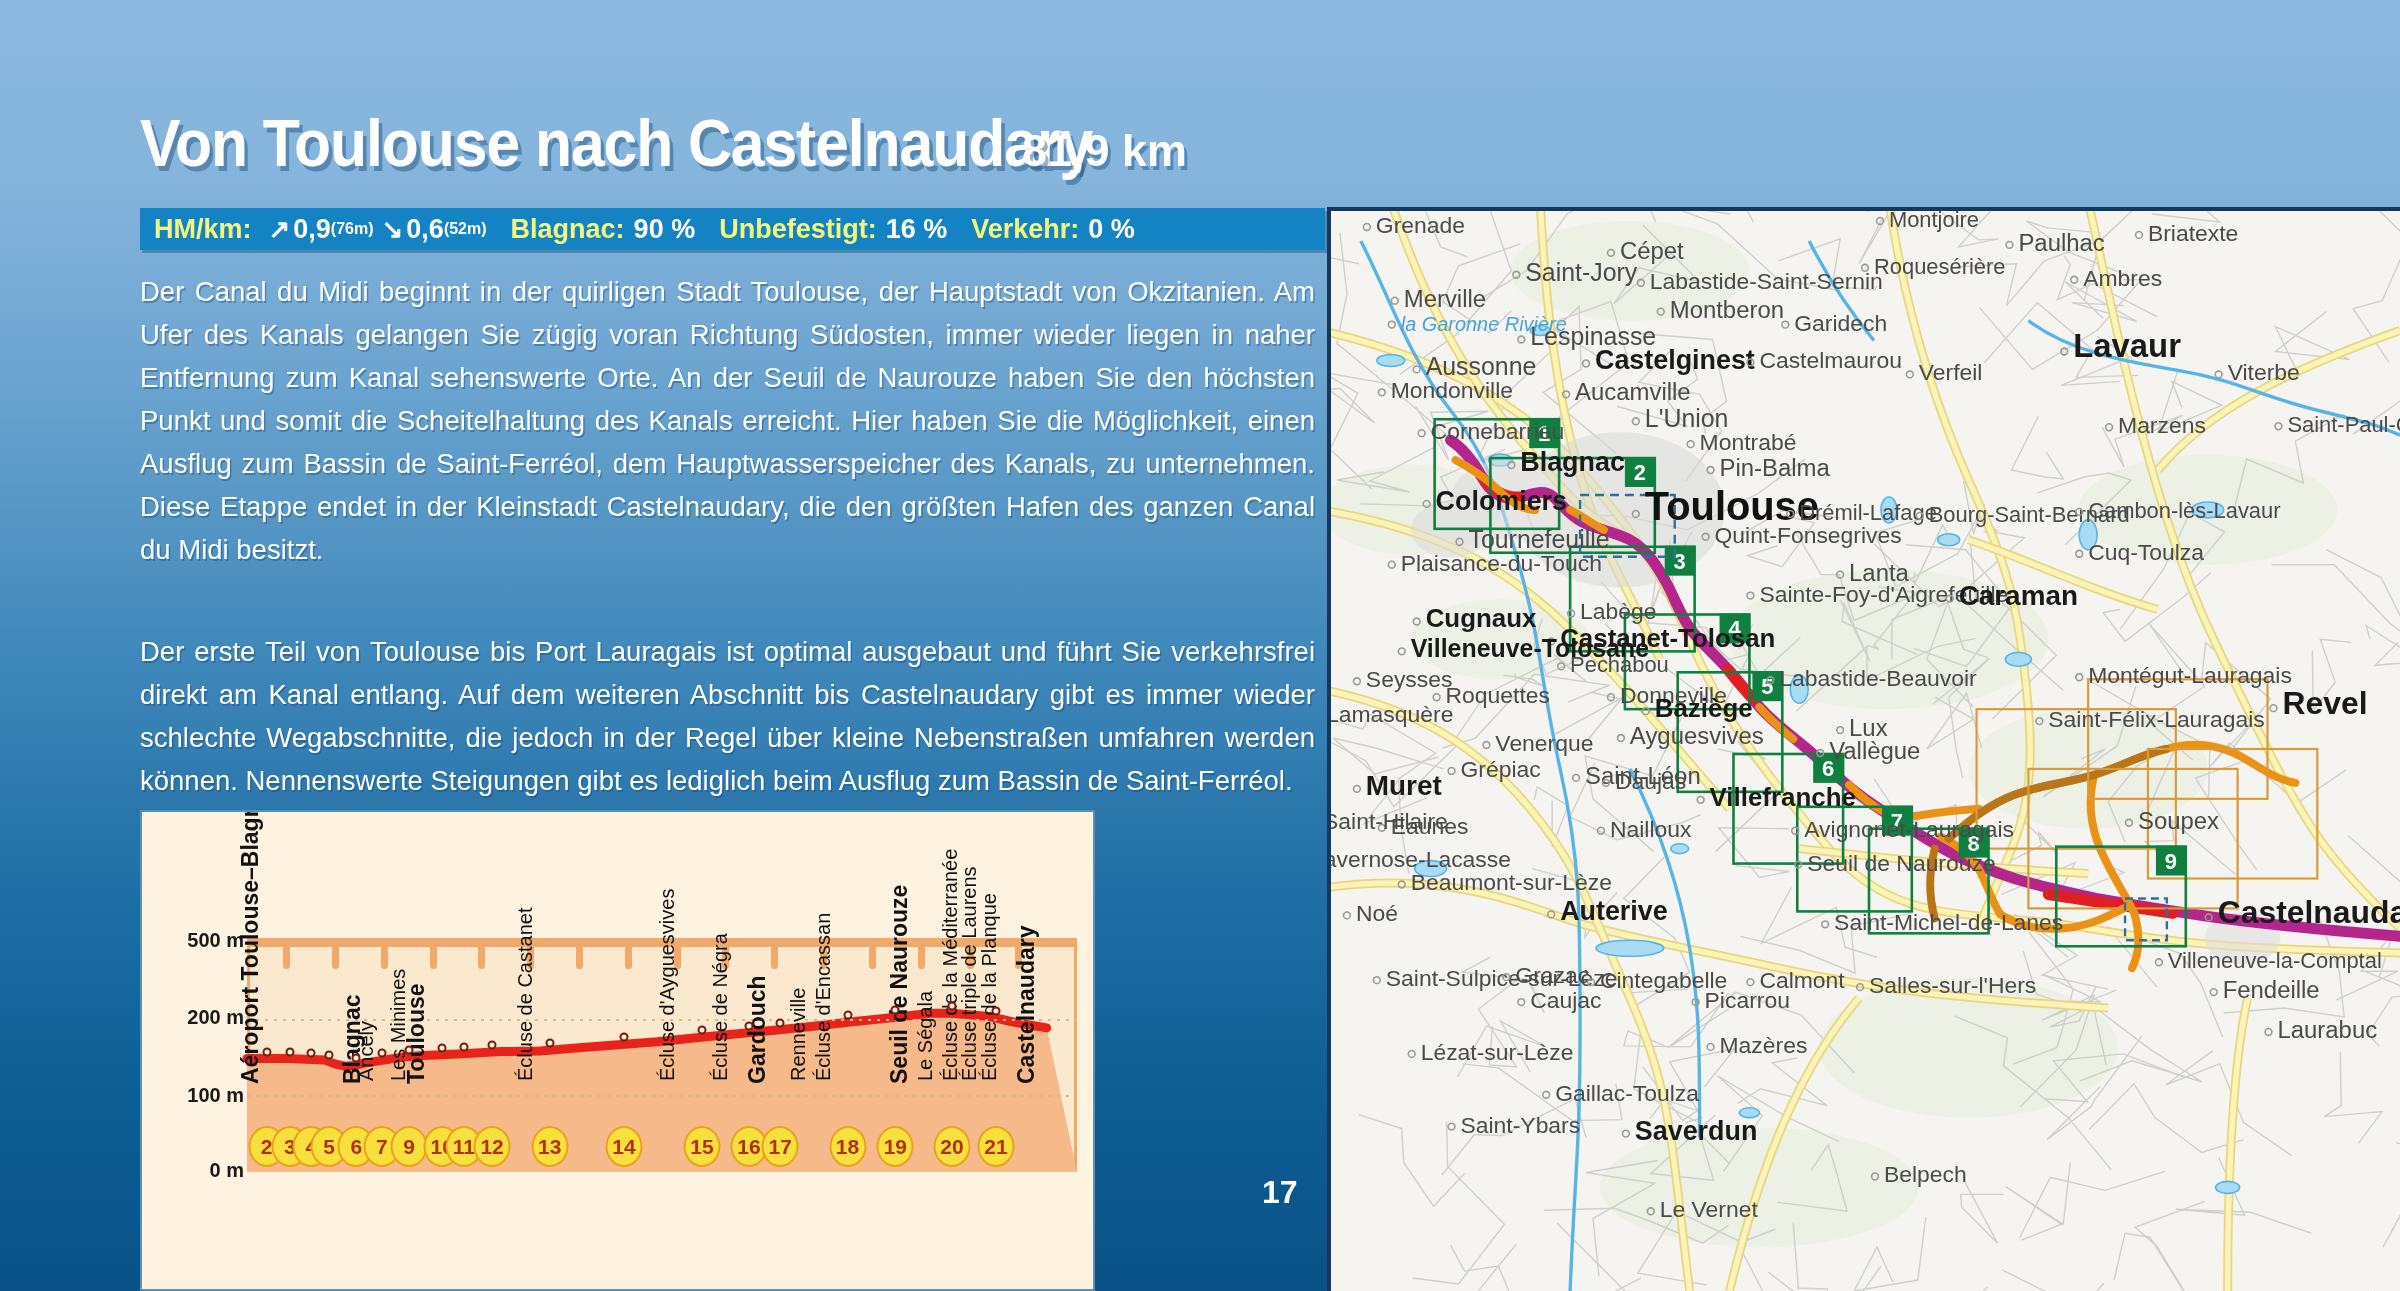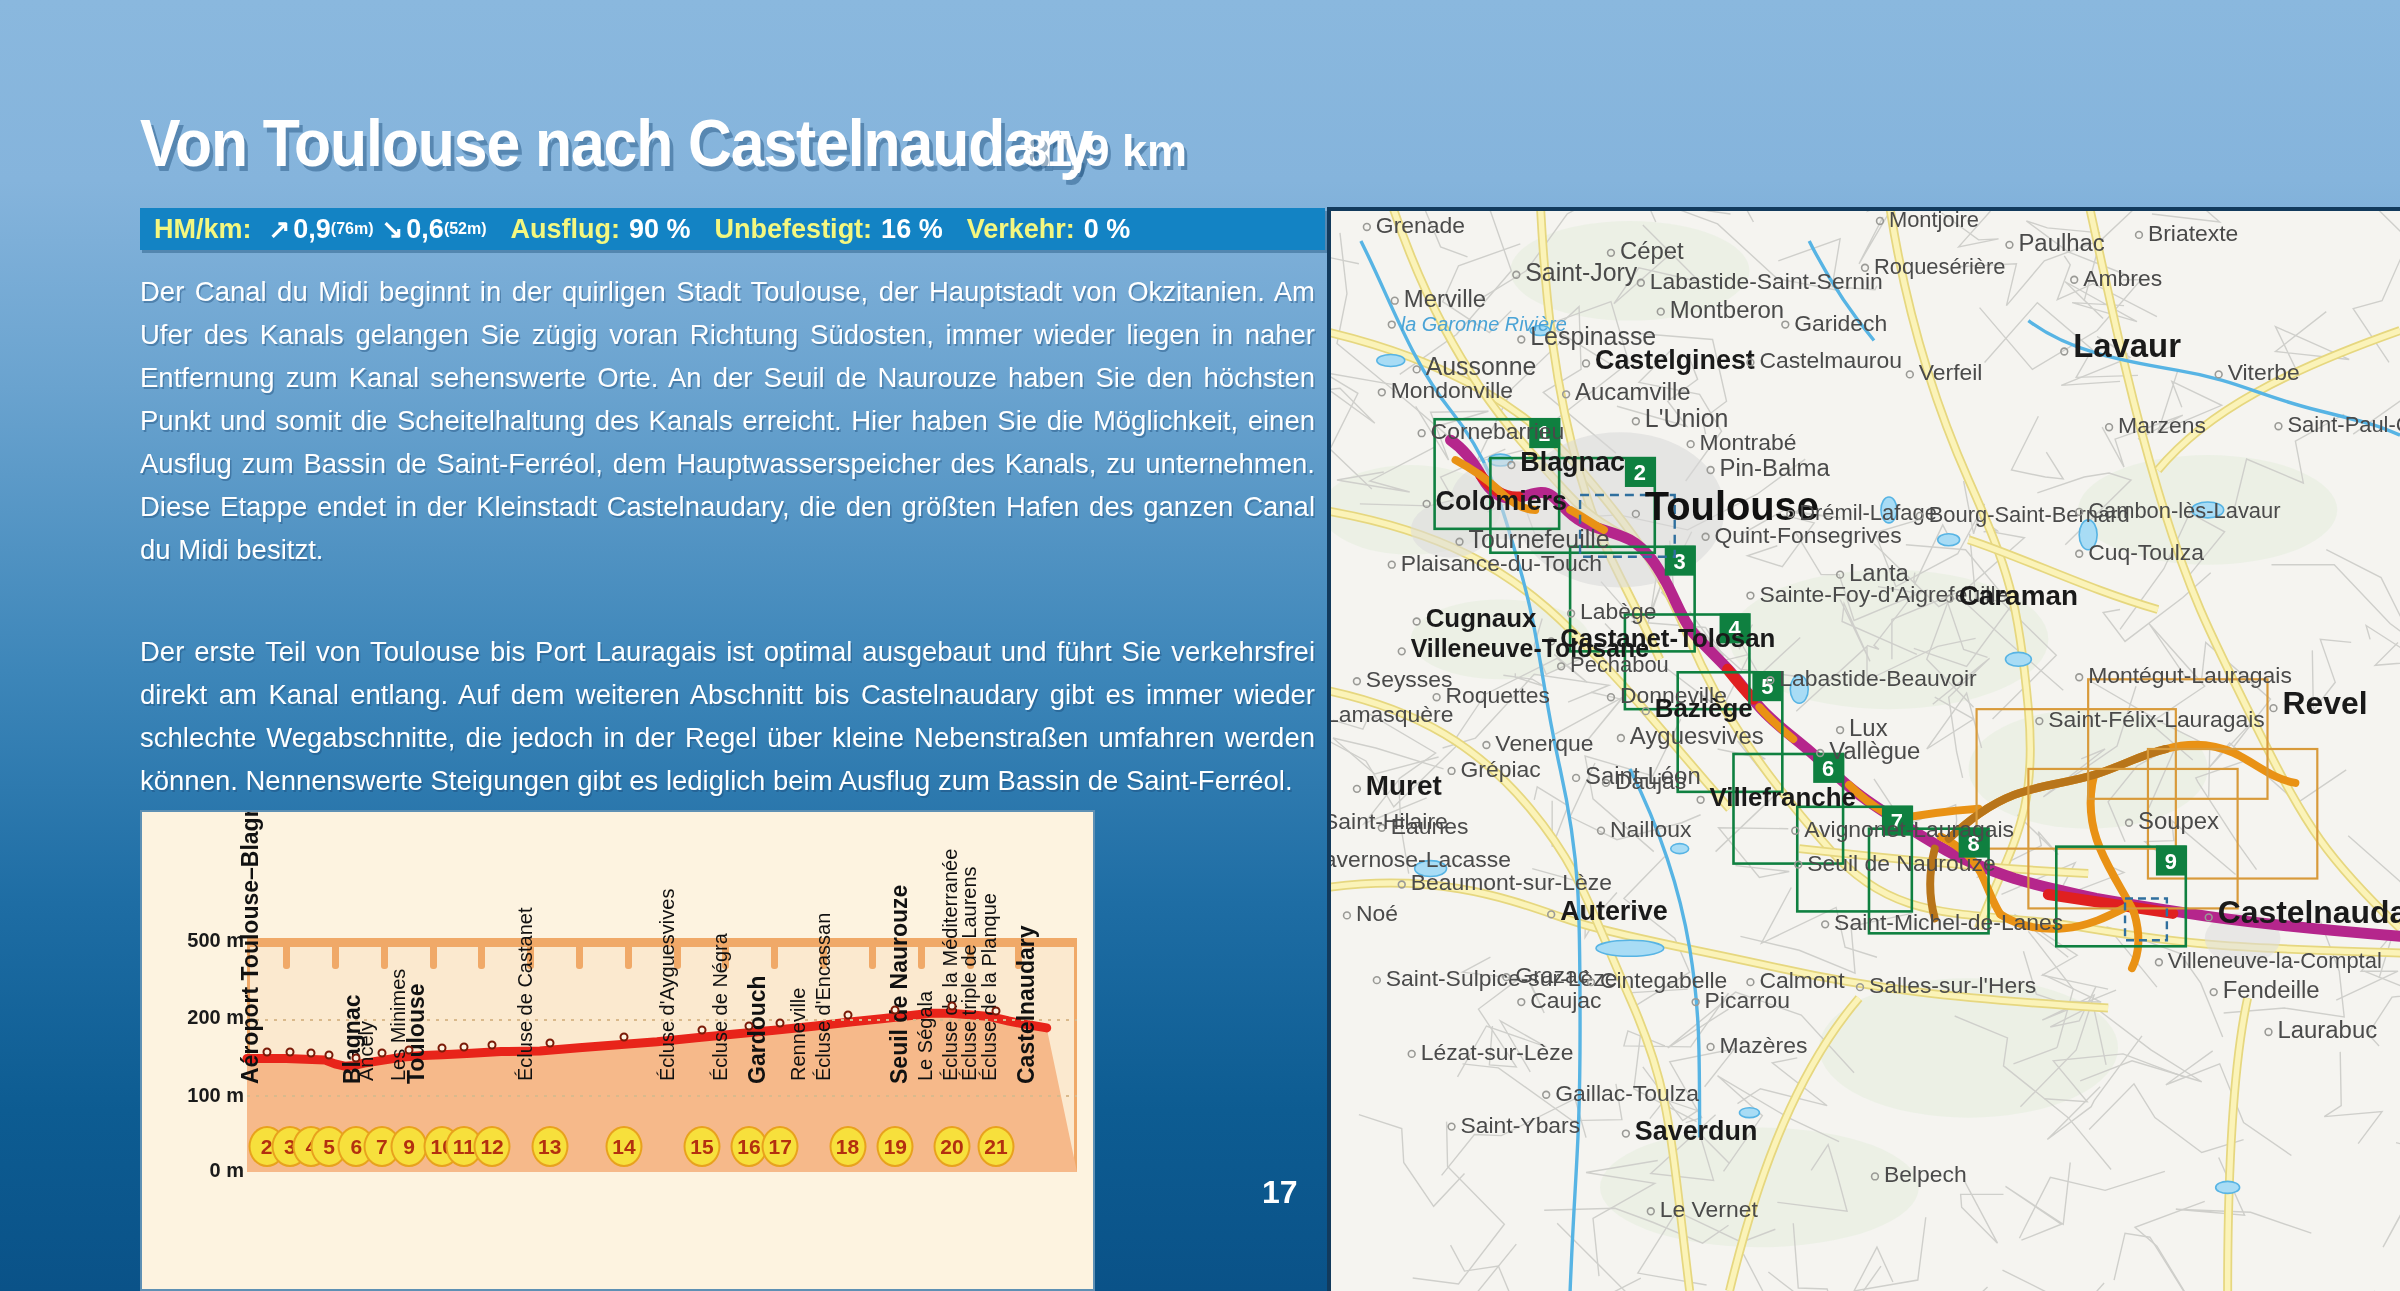--- a/index.html
+++ b/index.html
@@ -188,21 +188,21 @@
       <span class="grp">
         <span class="lbl">HM/km:</span>
         <span class="arrow">↗</span>
         <span class="val">0,9</span>
         <span class="sup">(76m)</span>
         <span class="arrow">↘</span>
         <span class="val">0,6</span>
         <span class="sup">(52m)</span>
       </span>
       <span class="grp">
-        <span class="lbl">Ausflug:</span>
+        <span class="lbl">Blagnac:</span>
         <span class="val">90 %</span>
       </span>
       <span class="grp">
         <span class="lbl">Unbefestigt:</span>
         <span class="val">16 %</span>
       </span>
       <span class="grp">
         <span class="lbl">Verkehr:</span>
         <span class="val">0 %</span>
       </span>

